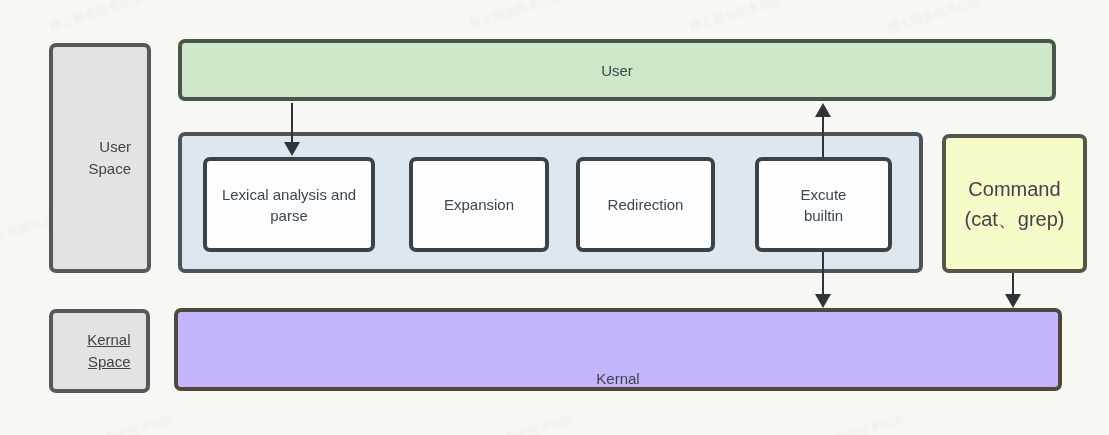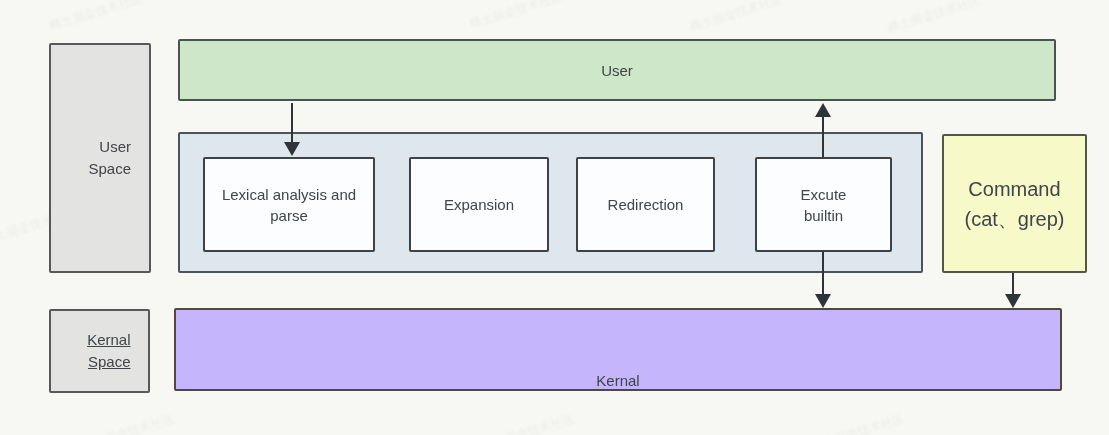--- a/index.html
+++ b/index.html
@@ -4,21 +4,21 @@
 <style>
   html,body{margin:0;padding:0;background:#e9e9e7;}
   .canvas{
     position:relative;
     width:1109px;height:435px;
     background:#f7f7f4;
     font-family:"Liberation Sans","DejaVu Sans",sans-serif;
     color:#3f4549;
     overflow:hidden;
   }
-  .box{position:absolute;box-sizing:border-box;border:2px solid #7f1d1d;border-radius:2px;
+  .box{position:absolute;box-sizing:border-box;border:4px solid #7f1d1d;border-radius:7px;
        display:flex;align-items:center;justify-content:center;text-align:center;}
   .space-box{background:#e3e3e1;border-color:#56585a;font-size:15px;line-height:1.45;}
   .space-box span{display:block;max-width:62px;text-align:right;}
   .user-space{left:49px;top:43px;width:102px;height:230px;}
   .kernal-space{left:49px;top:309px;width:101px;height:84px;text-decoration:underline;}
   .user-bar{left:178px;top:39px;width:878px;height:62px;background:#cfe7c9;border-color:#49544b;font-size:15px;}
   .kernal-bar{left:174px;top:308px;width:888px;height:83px;background:#c4b5fd;border-color:#51483c;font-size:15px;align-items:flex-end;}
   .stage-container{left:178px;top:132px;width:745px;height:141px;background:#dee6ee;border-color:#4d535a;}
   .stage-box{top:157px;height:95px;background:#fcfdfe;border-color:#3d4247;font-size:15px;line-height:1.4;}
   .stage-lexical{left:203px;width:172px;}

